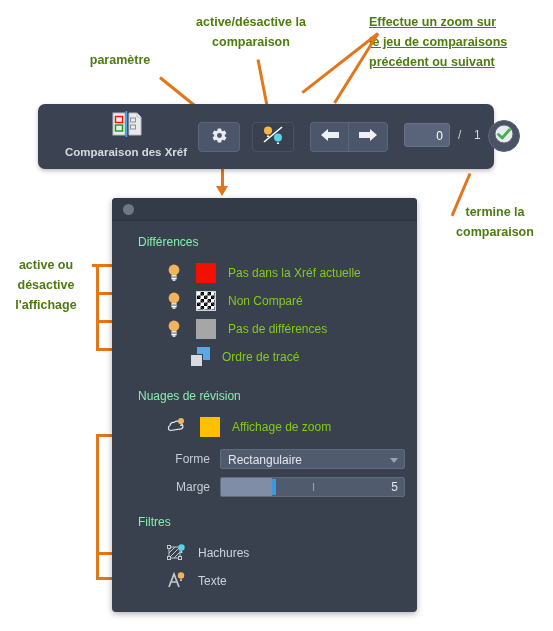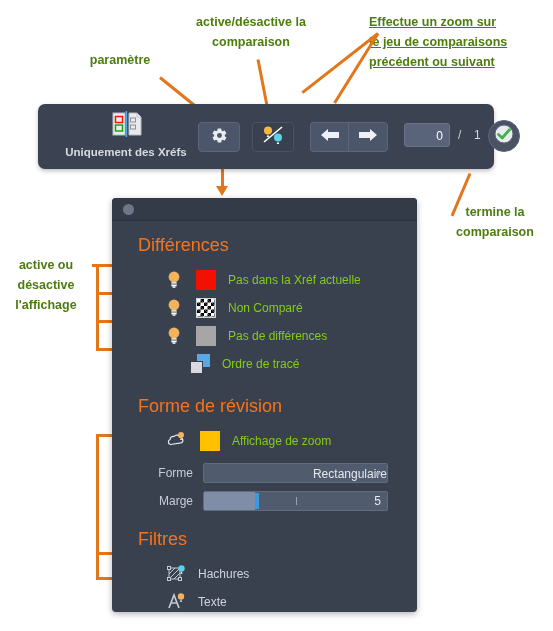--- a/index.html
+++ b/index.html
@@ -152,22 +152,22 @@
     position: absolute;
     left: 11px; top: 6px;
     width: 11px; height: 11px;
     border-radius: 50%;
     background: #6d7788;
   }
   #panel-body {
     padding: 14px 0 0 0;
   }
   .section-title {
-    color: #f97316;
-    font-size: 18px;
+    color: #86efac;
+    font-size: 12px;
     margin: 0 0 10px 26px;
   }
   .section-title.spaced { margin-top: 18px; }
 
   .row {
     display: flex;
     align-items: center;
     height: 28px;
     padding-left: 54px;
   }
@@ -203,41 +203,40 @@
   .draworder .front {
     position: absolute; left: 0; bottom: 0; width: 13px; height: 13px;
     background: #d8dade; border: 1px solid #39414f; box-sizing: border-box;
   }
 
   
   .form-row {
     display: flex;
     align-items: center;
     margin: 8px 9px 0 0;
-    padding-left: 9px;
+    padding-left: 26px;
   }
   .form-row .flabel {
     width: 72px;
     text-align: right;
     color: #c8ccd4;
     font-size: 12px;
     margin-right: 10px;
   }
   .select {
     position: relative;
     width: 185px; height: 20px;
     background: #515b6e;
     border: 1px solid #616b7e;
     border-radius: 2px;
     color: #e4e7ec;
     font-size: 12px;
     line-height: 20px;
     padding-left: 7px;
     box-sizing: border-box;
-    text-align: right;
   }
   .select .caret {
     position: absolute; right: 6px; top: 8px;
     width: 0; height: 0;
     border-left: 4px solid transparent;
     border-right: 4px solid transparent;
     border-top: 5px solid #9aa3b2;
   }
   .slider {
     position: relative;
@@ -325,21 +324,21 @@
         <rect x="7" y="3" width="12" height="22" fill="#e8eaec" stroke="#b9bcc2" stroke-width="1"></rect>
         <rect x="9.5" y="6.5" width="7" height="6" fill="none" stroke="#F21000" stroke-width="1.4"></rect>
         <rect x="9.5" y="15" width="7" height="6" fill="none" stroke="#12A002" stroke-width="1.4"></rect>
         <path d="M23 3 h8 l4 4 v18 h-12 z" fill="#e8eaec" stroke="#b9bcc2" stroke-width="1"></path>
         <path d="M31 3 v4 h4 z" fill="#ffffff" stroke="#b9bcc2" stroke-width="1"></path>
         <rect x="24.5" y="8" width="5" height="4" fill="none" stroke="#8c9099" stroke-width="1"></rect>
         <rect x="24.5" y="15" width="5" height="4" fill="none" stroke="#8c9099" stroke-width="1"></rect>
         <rect x="19.6" y="1" width="1.6" height="26" fill="#4aa8e8"></rect>
       </svg>
     </span>
-    <span id="toolbar-label">Uniquement des Xréfs</span>
+    <span id="toolbar-label">Comparaison des Xréf</span>
   </div>
 
   <div class="tb-btn" id="gear-btn">
     <span>
       <svg width="17" height="17" viewBox="0 0 24 24" fill="#e9ebee">
         <path d="M19.4 13a7.6 7.6 0 0 0 .05-1 7.6 7.6 0 0 0-.06-1l2.1-1.6a.5.5 0 0 0 .12-.64l-2-3.45a.5.5 0 0 0-.6-.22l-2.47 1a7.3 7.3 0 0 0-1.72-1l-.38-2.62A.5.5 0 0 0 13.96 2h-4a.5.5 0 0 0-.5.42l-.37 2.63a7.6 7.6 0 0 0-1.73 1l-2.47-1a.5.5 0 0 0-.6.22l-2 3.45a.5.5 0 0 0 .12.64L4.5 11a7.9 7.9 0 0 0 0 2l-2.1 1.6a.5.5 0 0 0-.12.64l2 3.45c.12.22.38.3.6.22l2.47-1c.52.4 1.1.74 1.73 1l.37 2.63c.04.24.25.42.5.42h4c.25 0 .46-.18.5-.42l.38-2.63a7.3 7.3 0 0 0 1.72-1l2.47 1c.23.08.48 0 .6-.22l2-3.45a.5.5 0 0 0-.12-.64zM11.96 15.5a3.5 3.5 0 1 1 0-7 3.5 3.5 0 0 1 0 7z"></path>
       </svg>
     </span>
   </div>
 
@@ -436,21 +435,21 @@
     </div>
 
     <div class="row" style="padding-left:78px;">
       <span class="draworder">
         <span class="back"></span>
           <span class="front"></span>
       </span>
       <span class="label">Ordre de tracé</span>
     </div>
 
-    <div class="section-title spaced">Forme de révision</div>
+    <div class="section-title spaced">Nuages de révision</div>
 
     <div class="row">
       <span class="bulb" style="width:20px;">
         <svg width="20" height="18" viewBox="0 0 20 18">
           <path d="M4.5 13.5 a2.6 2.6 0 0 1 -.4 -5 a3 3 0 0 1 4 -3 a3.4 3.4 0 0 1 6 1 a2.8 2.8 0 0 1 1 5.4 z" fill="none" stroke="#e7e9ec" stroke-width="1.2" stroke-linejoin="round"></path>
           <circle cx="15" cy="4" r="3" fill="#F2B35C"></circle>
           <path d="M15 7 l-1 2 h2 z" fill="#ffffff"></path>
         </svg>
       </span>
       <span class="swatch" style="background:#FFC000"></span>

